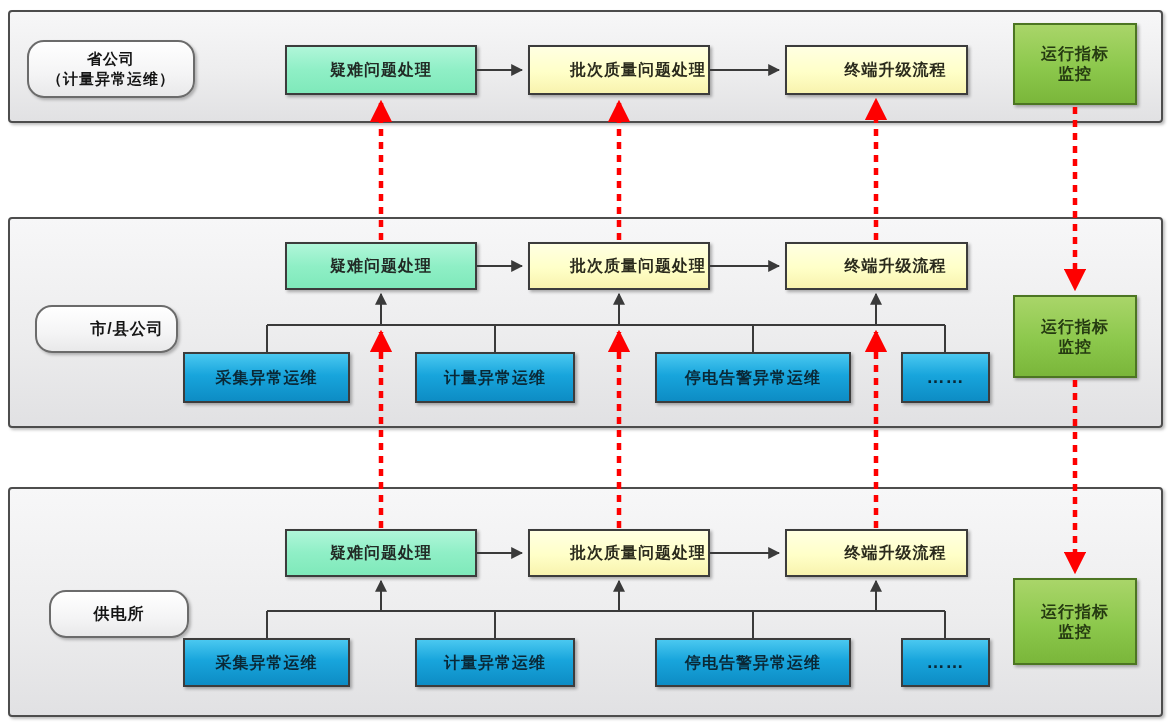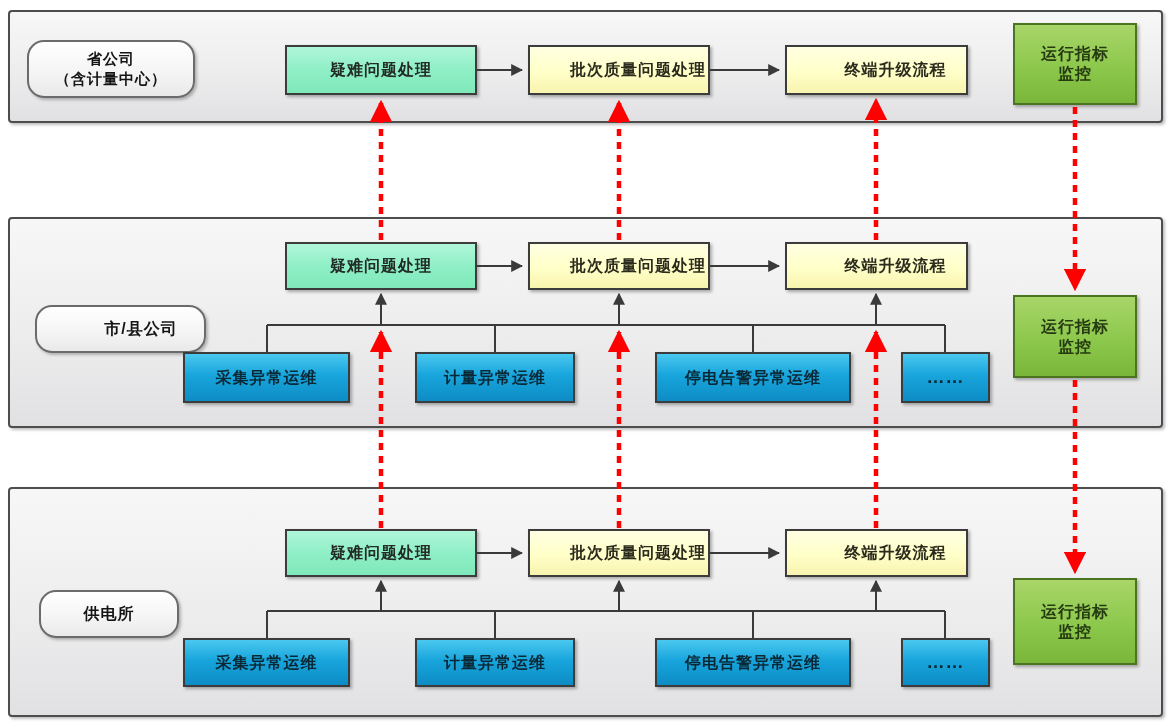--- a/index.html
+++ b/index.html
@@ -37,26 +37,26 @@
 <body>
 
 <div class="canvas">
 
   <div class="lane lane-1"></div>
   <div class="lane lane-2"></div>
   <div class="lane lane-3"></div>
 
   <div class="pill" style="left:27px;top:40px;width:168px;height:58px;font-size:15px;">
     <span>省公司</span>
-    <span>（含计量中心）</span>
+    <span>（计量异常运维）</span>
   </div>
-  <div class="pill" style="left:35px;top:305px;width:171px;height:48px;padding-left:41px;">
+  <div class="pill" style="left:35px;top:305px;width:143px;height:48px;padding-left:41px;">
     <span>市/县公司</span>
   </div>
-  <div class="pill" style="left:39px;top:590px;width:140px;height:48px;">
+  <div class="pill" style="left:49px;top:590px;width:140px;height:48px;">
     <span>供电所</span>
   </div>
 
   <div class="node mint" style="left:285px;top:45px;width:192px;height:50px;">
       <span>疑难问题处理</span>
     </div>
   <div class="node yellow" style="left:528px;top:45px;width:182px;height:50px;">
       <span>批次质量问题处理</span>
     </div>
   <div class="node yellow" style="left:785px;top:45px;width:183px;height:50px;">

